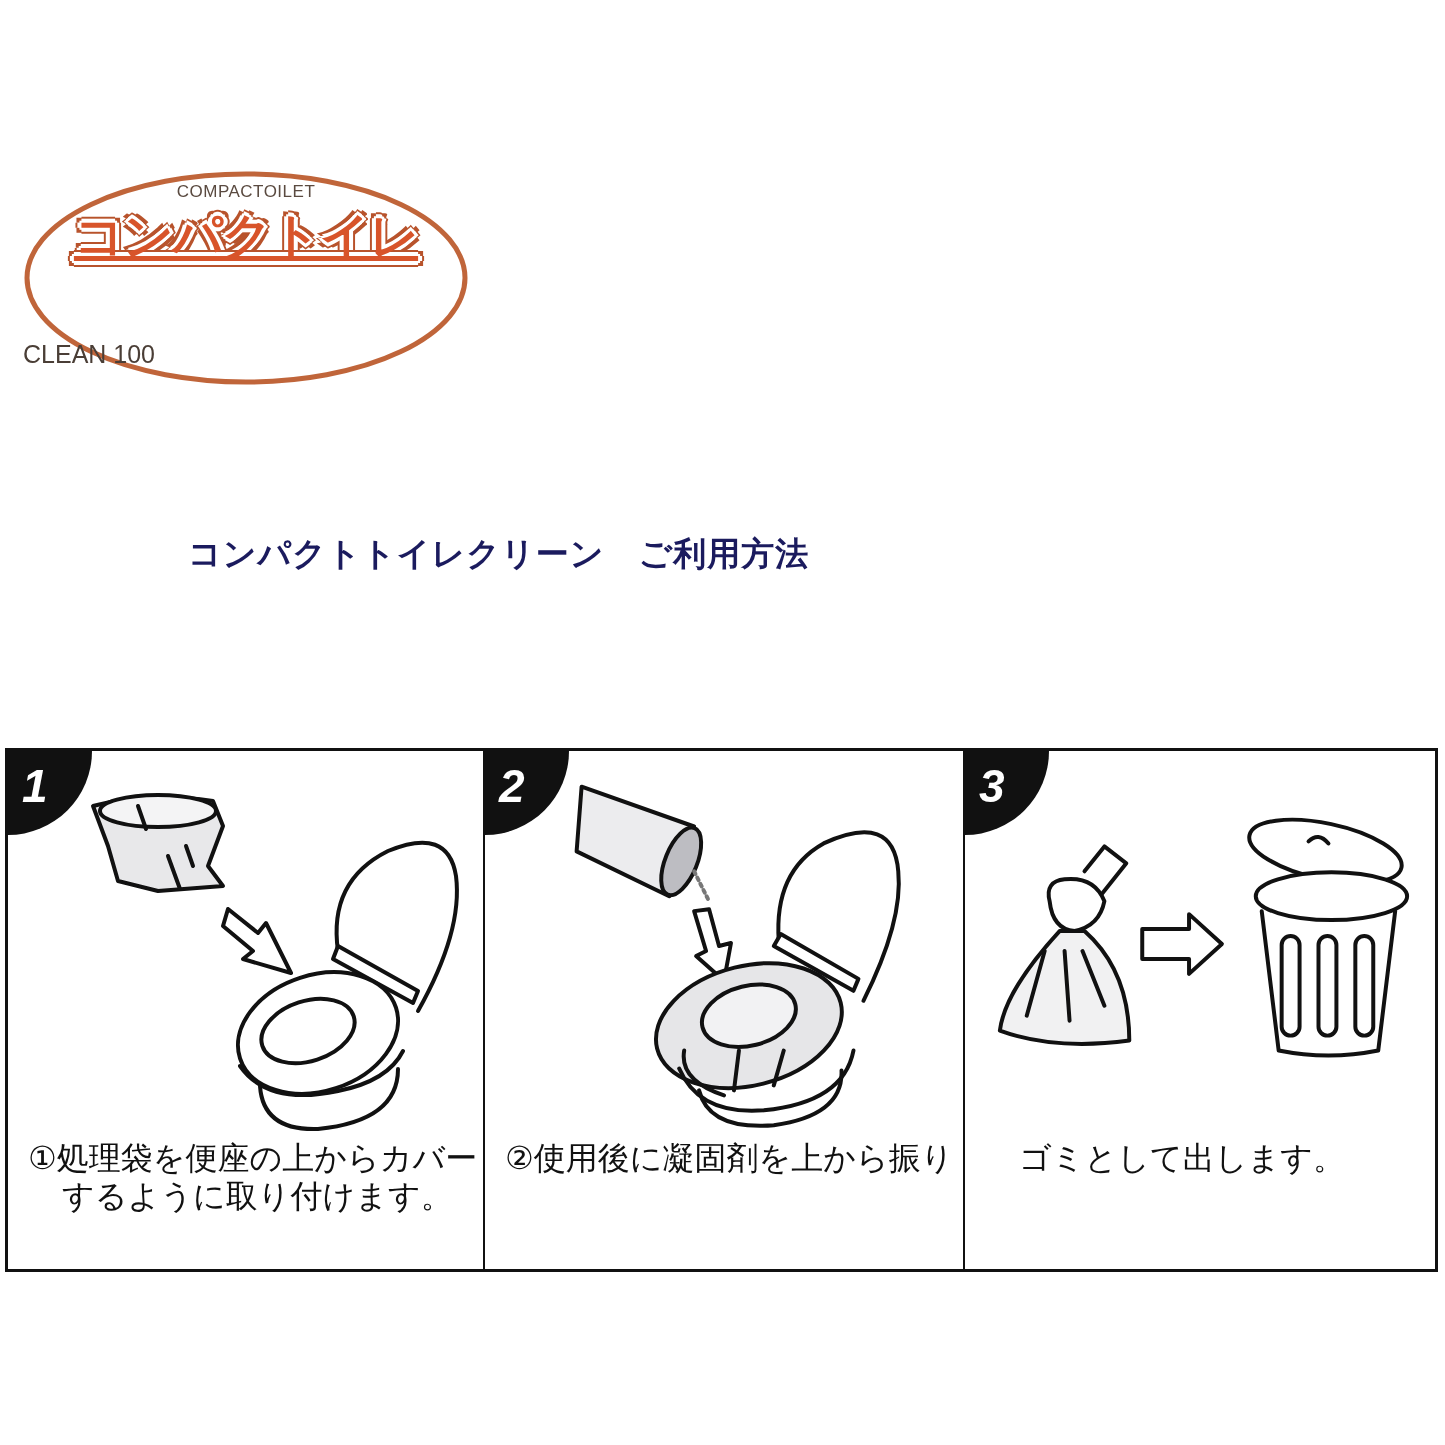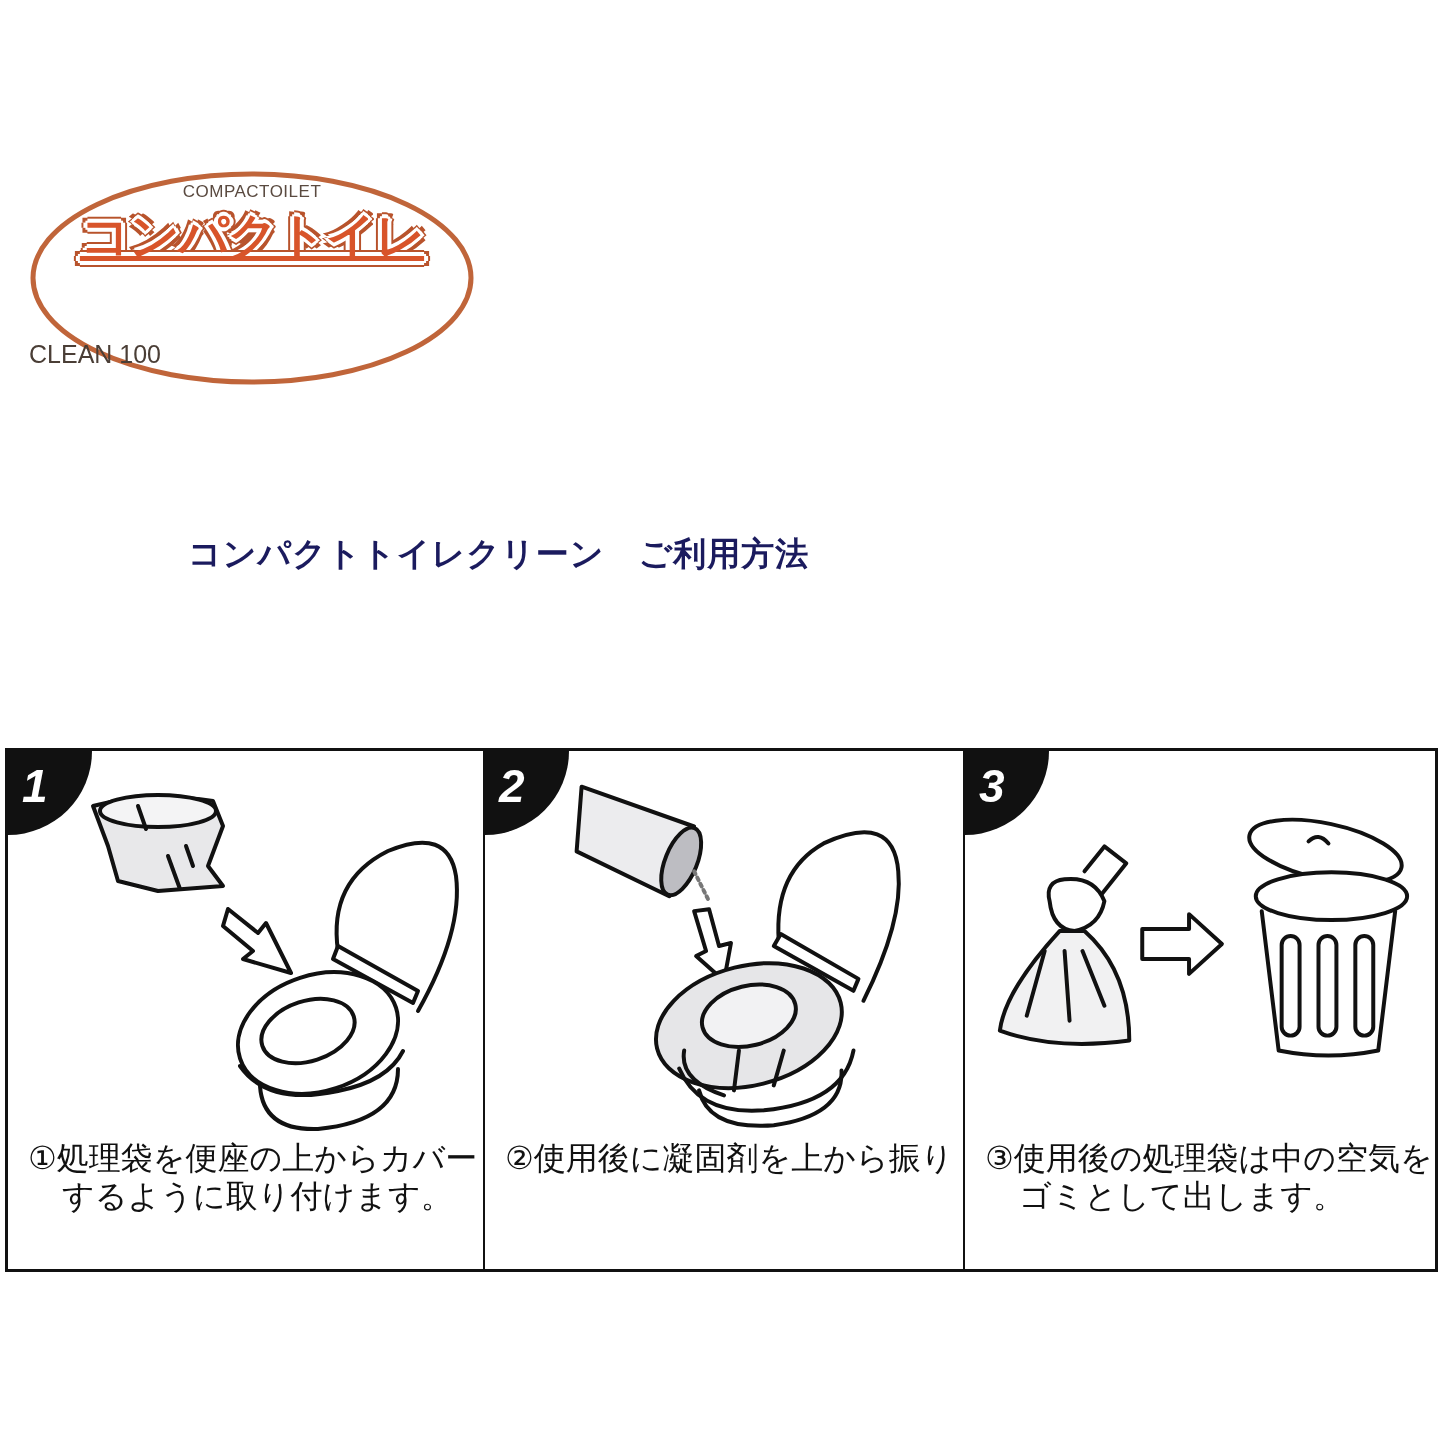--- a/index.html
+++ b/index.html
@@ -1,18 +1,18 @@
 <!DOCTYPE html>
 <html><head>
 <meta charset="utf-8">
 <style>
   html, body { margin:0; padding:0; background:#ffffff; }
   body { width:1445px; height:1445px; position:relative; overflow:hidden;
          font-family:"DejaVu Sans", "Liberation Sans", sans-serif; }
-  .logo { position:absolute; left:29px; top:168px; width:446px; height:220px; }
+  .logo { position:absolute; left:23px; top:168px; width:446px; height:220px; }
   .logo svg { width:100%; height:100%; display:block; }
   .logo .en-top { position:absolute; left:0; width:100%; top:14px; text-align:center;
     font-family:"Liberation Sans", sans-serif; font-size:17px; color:#5a4a40; letter-spacing:0.5px; }
   .logo .jp { position:absolute; left:0; width:100%; text-align:center; font-weight:bold;
     font-size:50px; line-height:52px; color:#d8542a; letter-spacing:-2px;
     -webkit-text-stroke:0px; text-shadow:
       0 0 0 #fff, 2px 2px 0 #fff, -2px -2px 0 #fff, 2px -2px 0 #fff, -2px 2px 0 #fff,
       4px 0 0 #fff, -4px 0 0 #fff, 0 4px 0 #fff, 0 -4px 0 #fff,
       5px 5px 0 #b8532c, -5px -5px 0 #b8532c, 5px -5px 0 #b8532c, -5px 5px 0 #b8532c,
       6px 0 0 #b8532c, -6px 0 0 #b8532c, 0 6px 0 #b8532c, 0 -6px 0 #b8532c; text-decoration: underline; }
@@ -143,18 +143,17 @@
           <rect x="318" y="185" width="18" height="100" rx="9"></rect>
           <rect x="355" y="185" width="18" height="100" rx="9"></rect>
           <rect x="392" y="185" width="18" height="100" rx="9"></rect>
         </g>
       </svg>
     </div>
     <div class="badge">
       <span>3</span>
     </div>
     <div class="caption">
-      <div>③使用後の処理袋は中の空気を</div>
       <div class="indent">ゴミとして出します。</div>
     </div>
   </div>
 
 </div>
 
 </body></html>

